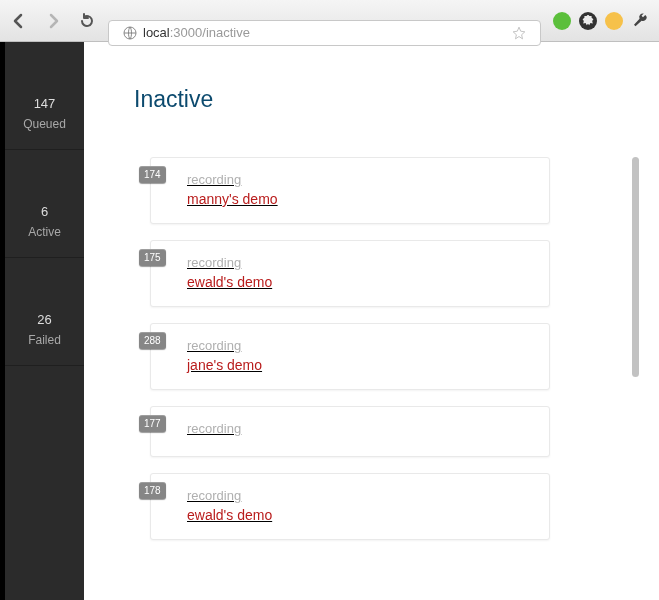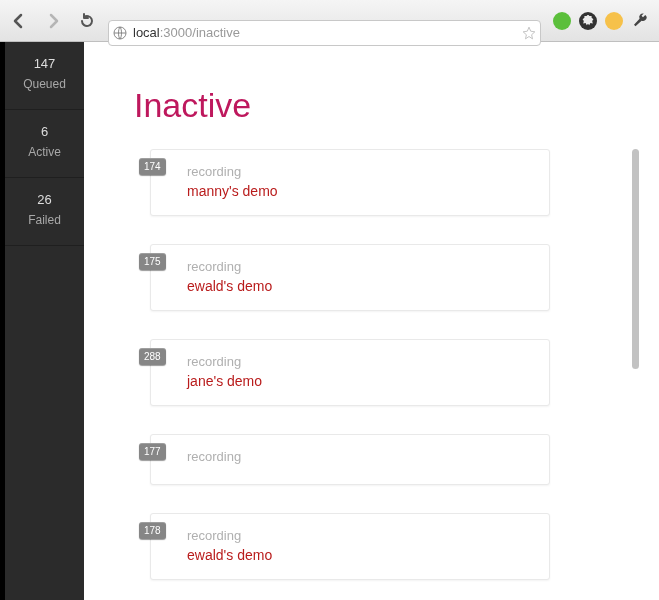--- a/index.html
+++ b/index.html
@@ -27,21 +27,21 @@
   }
   .nav-btn.disabled { color: #b5b5b5; }
   .nav-btn svg { display:block; }
   .url-bar {
     flex: 1;
     height: 26px;
     background: #fff;
     border: 1px solid #c8c8c8;
     border-radius: 4px;
     display: flex; align-items: center;
-    padding: 0 4px;
+    padding: 0 14px;
     font-size: 13px;
     color: #333;
     gap: 6px;
     margin-top: 24px;
   }
   .url-globe { color:#888; display:flex; }
   .url-text { flex:1; white-space: nowrap; overflow:hidden; }
   .url-text .muted { color:#999; }
   .star { color:#bbb; display:flex; }
   .ext-icons { display:flex; gap:8px; align-items:center; padding:0 4px; }
@@ -67,55 +67,56 @@
     border-left: 5px solid #000;
     display:flex; flex-direction:column;
   }
   .side-item {
     text-align:center;
     padding: 14px 0 18px;
     color:#b9b9b9;
     border-bottom:1px solid #1f1f1f;
     cursor:pointer;
     font-size:12px;
+    margin-top:40px;
   }
   .side-item .count {
     display:block;
     font-size:13px;
     color:#ddd;
     margin-bottom:6px;
   }
   .side-item .label { font-size:12px; color:#a8a8a8; }
 
   .main {
     flex:1;
     position:relative;
     padding: 44px 50px 0 50px;
     overflow:hidden;
   }
   h1.page-title {
-    font-size:34px;
+    font-size:23px;
     font-weight:300;
-    color:#be185d;
-    margin-bottom: 24px;
+    color:#0c4a6e;
+    margin-bottom: 44px;
   }
 
   .list-wrap {
     position:relative;
     height: 460px;
   }
   .fake-scroll {
     position:absolute;
     right:-30px; top:0;
     width:7px; height: 220px;
     background:#c2c2c2;
     border-radius:4px;
   }
 
-  .job-list { display:flex; flex-direction:column; gap:28px; padding-left:16px; }
+  .job-list { display:flex; flex-direction:column; gap:16px; padding-left:16px;text-decoration:underline; }
 
   .job {
     position:relative;
     background:#fff;
     border:1px solid #e9e9e9;
     border-radius:3px;
     padding:14px 20px 16px 36px;
     box-shadow: 0 1px 2px rgba(0,0,0,0.05);
     width: 400px;
   }

